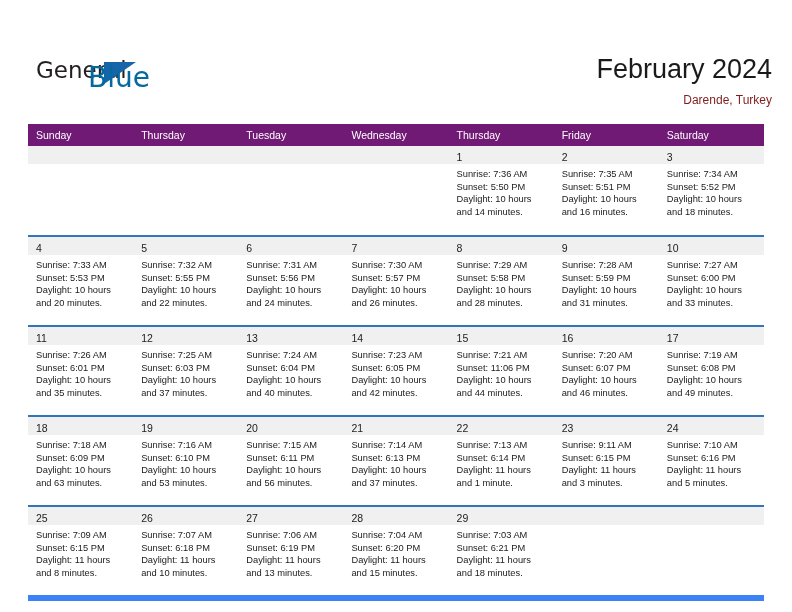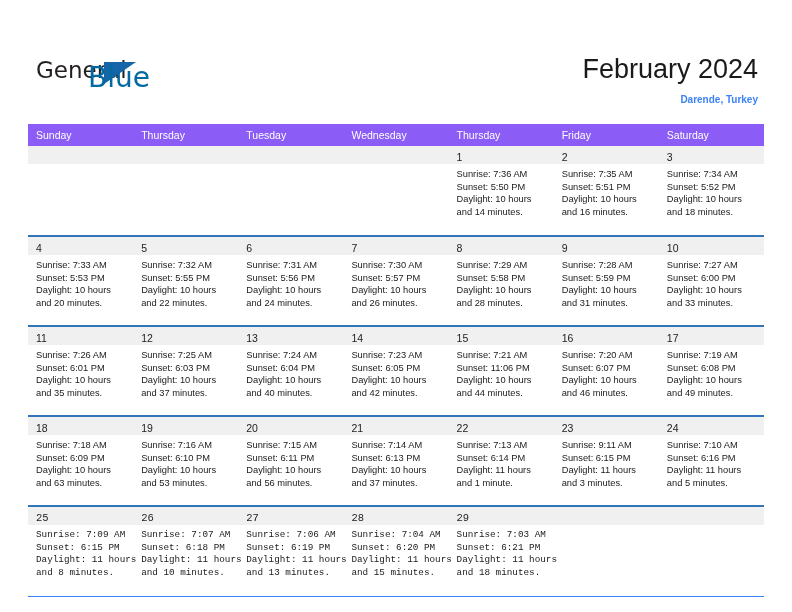--- a/index.html
+++ b/index.html
@@ -61,56 +61,56 @@
     left: 68px;
     top: 5px;
     width: 0;
     height: 0;
     border-left: 32px solid #1565a8;
     border-bottom: 22px solid transparent;
   }
 
   .title-block {
     position: absolute;
-    right: 34px;
+    right: 20px;
     top: 32px;
     text-align: right;
   }
   .cal-title {
     font-size: 27px;
     font-weight: 400;
     color: #1a1a1a;
     line-height: 32px;
     white-space: nowrap;
   }
   .cal-subtitle {
-    font-size: 10px;
-    font-weight: 700;
-    color: #3b82f6;
+    font-size: 12px;
+    font-weight: 400;
+    color: #7f1d1d;
     line-height: 20px;
     margin-top: 5px;
     white-space: nowrap;
   }
 
   
   .calendar {
     position: absolute;
     left: 28px;
     top: 103px;
     width: 736px;
   }
   table.cal {
     border-collapse: collapse;
     table-layout: fixed;
     width: 736px;
   }
   table.cal col { width: 105.14px; }
 
   thead th {
-    background: #8b5cf6;
+    background: #701a75;
     color: #ffffff;
     font-size: 10.5px;
     font-weight: 400;
     text-align: left;
     padding: 5px 0 5px 8px;
     height: 11px;
     border: none;
   }
 
   tbody tr.week {
@@ -118,22 +118,21 @@
   }
   tbody td {
     vertical-align: top;
     padding: 0;
     border: none;
     border-bottom: 2px solid #3275b8;
     background: #ffffff;
     height: 88px;
   }
   tbody tr:last-child td {
-    border-bottom: 1px solid #3b82f6;
-    font-family: Liberation Mono, monospace;
+    border-bottom: 6px solid #3b82f6;
   }
 
   .cell-inner {
     height: 88px;
     box-sizing: border-box;
   }
   .daynum-band {
     background: #f0f0f0;
     height: 18px;
     box-sizing: border-box;

